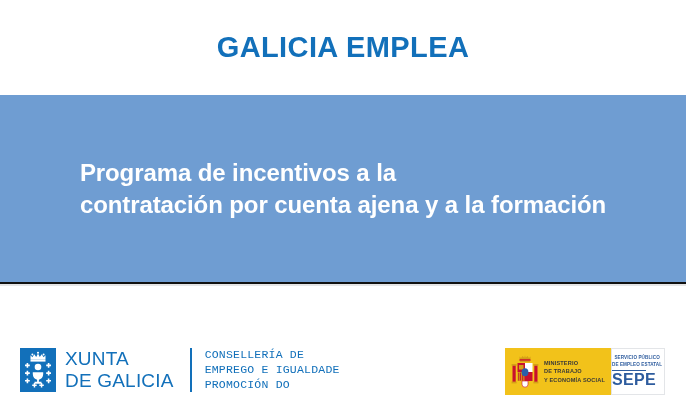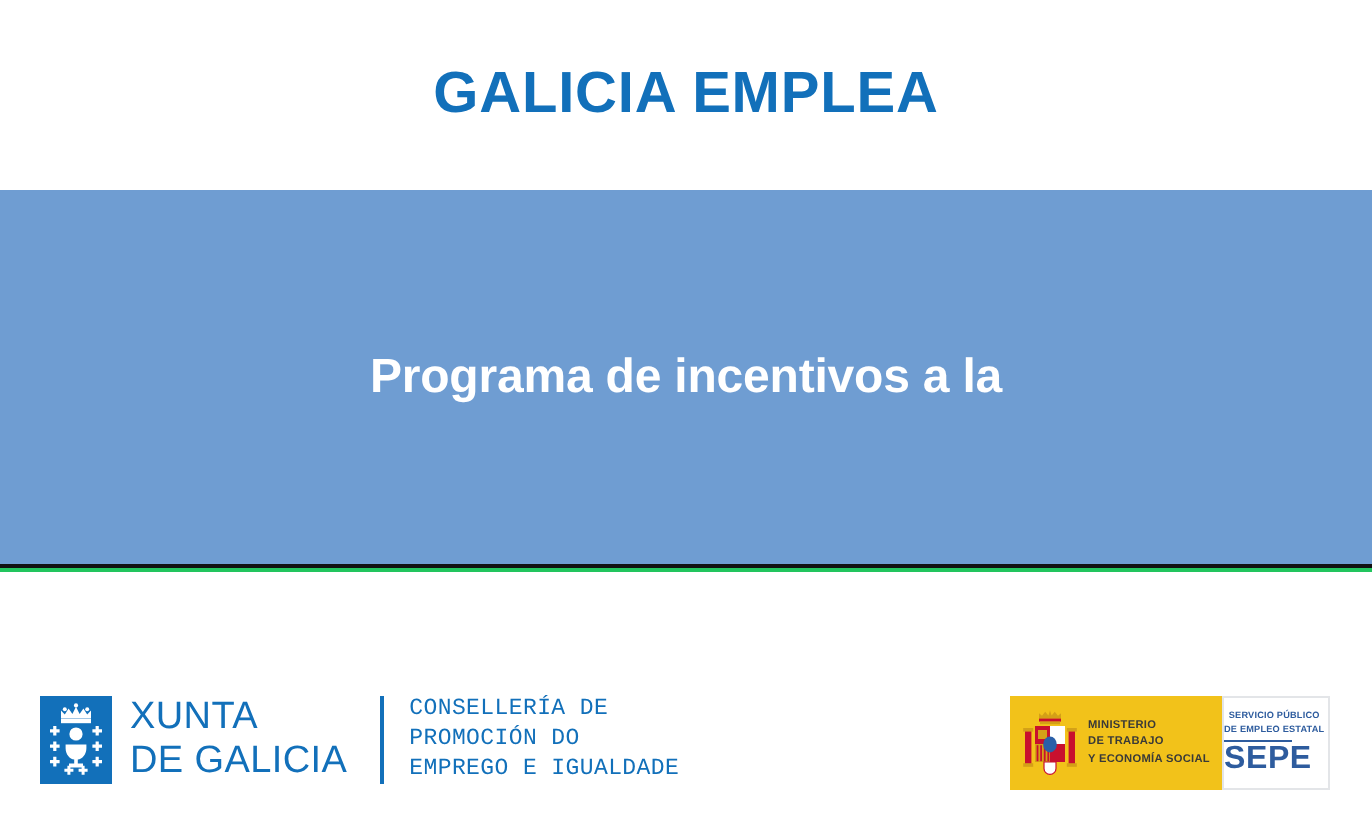--- a/index.html
+++ b/index.html
@@ -12,21 +12,21 @@
     width: 686px;
     height: 410px;
     overflow: hidden;
     font-family: "Liberation Sans", sans-serif;
     -webkit-font-smoothing: antialiased;
   }
   .page {
     position: relative;
     width: 686px;
     height: 410px;
-    background: #22c55e;
+    background: #e5e5e5;
   }
 
   
   .header {
     position: absolute;
     left: 0;
     top: 0;
     width: 686px;
     height: 95px;
     background: #ffffff;
@@ -202,20 +202,21 @@
 
 <div class="page">
 
   <div class="header">
     <div class="header-title">GALICIA EMPLEA</div>
   </div>
 
   <div class="banner">
     <div class="banner-text">
       <span class="banner-line">Programa de incentivos a la</span>
+      <span class="banner-line">contratación por cuenta ajena y a la formación</span>
     </div>
   </div>
 
   <div class="footer">
 
     <div class="xunta-logo">
 
       <div class="xunta-shield">
         <svg viewBox="0 0 36 44" xmlns="http://www.w3.org/2000/svg" aria-hidden="true">
 
@@ -253,22 +254,22 @@
 
       <div class="xunta-words">
         <span class="l1">XUNTA</span>
         <span class="l2">DE GALICIA</span>
       </div>
 
       <div class="xunta-divider"></div>
 
       <div class="conselleria">
         <span>CONSELLERÍA DE</span>
+        <span>EMPREGO E IGUALDADE</span>
         <span>PROMOCIÓN DO</span>
-        <span>EMPREGO E IGUALDADE</span>
       </div>
     </div>
 
     <div class="ministerio">
       <div class="escudo">
         <svg viewBox="0 0 28 36" xmlns="http://www.w3.org/2000/svg" aria-hidden="true">
 
           <g>
             <rect x="8.5" y="5.2" width="11" height="1.6" fill="#c8102e"></rect>
             <path d="M8.5 5.1 L8.5 2.6 L10 3.9 L11.6 1.9 L13.2 3.7 L14 1.2 L14.8 3.7 L16.4 1.9 L18 3.9 L19.5 2.6 L19.5 5.1 Z" fill="#d4a017"></path>

